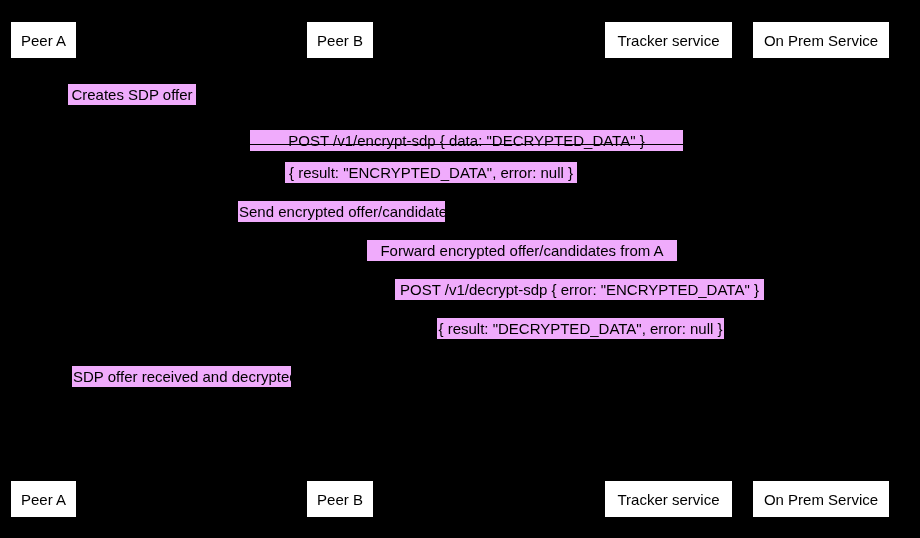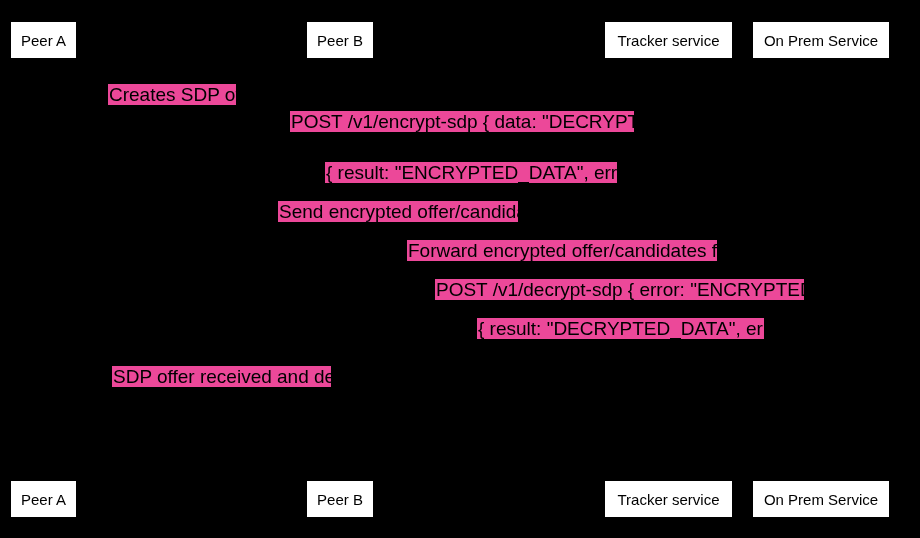--- a/index.html
+++ b/index.html
@@ -38,29 +38,28 @@
   .lifeline {
     position: absolute;
     width: 1px;
     background: #000000;
     top: 58px;
     bottom: 58px;
   }
   
   .message {
     position: absolute;
-    background: #ec4899;
+    background: #f0abfc;
     color: #000000;
-    font-size: 19px;
+    font-size: 15px;
     line-height: 19px;
     padding: 1px 1px 2px 1px;
     box-sizing: border-box;
     text-align: center;
     white-space: nowrap;
-    margin-left: 40px;
   }
   .message.one-line {
     height: 21px;
   }
   .message.two-line {
     height: 40px;
     padding-top: 1px;
   }
   .msg-line {
     display: block;
@@ -100,29 +99,29 @@
     </div>
     <div class="participant" style="left: 605px; top: 481px; width: 127px;">
       <span>Tracker service</span>
     </div>
     <div class="participant" style="left: 753px; top: 481px; width: 136px;">
       <span>On Prem Service</span>
     </div>
     <div class="message one-line" style="left: 68px; top: 84px; width: 128px;">
       <span class="msg-line">Creates SDP offer</span>
     </div>
-    <div class="message one-line" style="left: 250px; top: 111px; width: 344px;">
+    <div class="message one-line" style="left: 250px; top: 130px; width: 433px;">
       <span class="msg-line">POST /v1/encrypt-sdp { data: "DECRYPTED_DATA" }</span>
     </div>
     <div class="arrow" style="left: 43.5px; width: 777.5px; top: 144px;"></div>
     <div class="message one-line" style="left: 285px; top: 162px; width: 292px;">
       <span class="msg-line">{ result: "ENCRYPTED_DATA", error: null }</span>
     </div>
     <div class="arrow" style="left: 43.5px; width: 777.5px; top: 183px;"></div>
-    <div class="message one-line" style="left: 238px; top: 201px; width: 240px;">
+    <div class="message one-line" style="left: 238px; top: 201px; width: 207px;">
       <span class="msg-line">Send encrypted offer/candidates</span>
     </div>
     <div class="arrow" style="left: 43.5px; width: 625px; top: 222px;"></div>
     <div class="message one-line" style="left: 367px; top: 240px; width: 310px;">
       <span class="msg-line">Forward encrypted offer/candidates from A</span>
     </div>
     <div class="arrow" style="left: 340px; width: 328.5px; top: 261px;"></div>
     <div class="message one-line" style="left: 395px; top: 279px; width: 369px;">
       <span class="msg-line">POST /v1/decrypt-sdp { error: "ENCRYPTED_DATA" }</span>
     </div>

